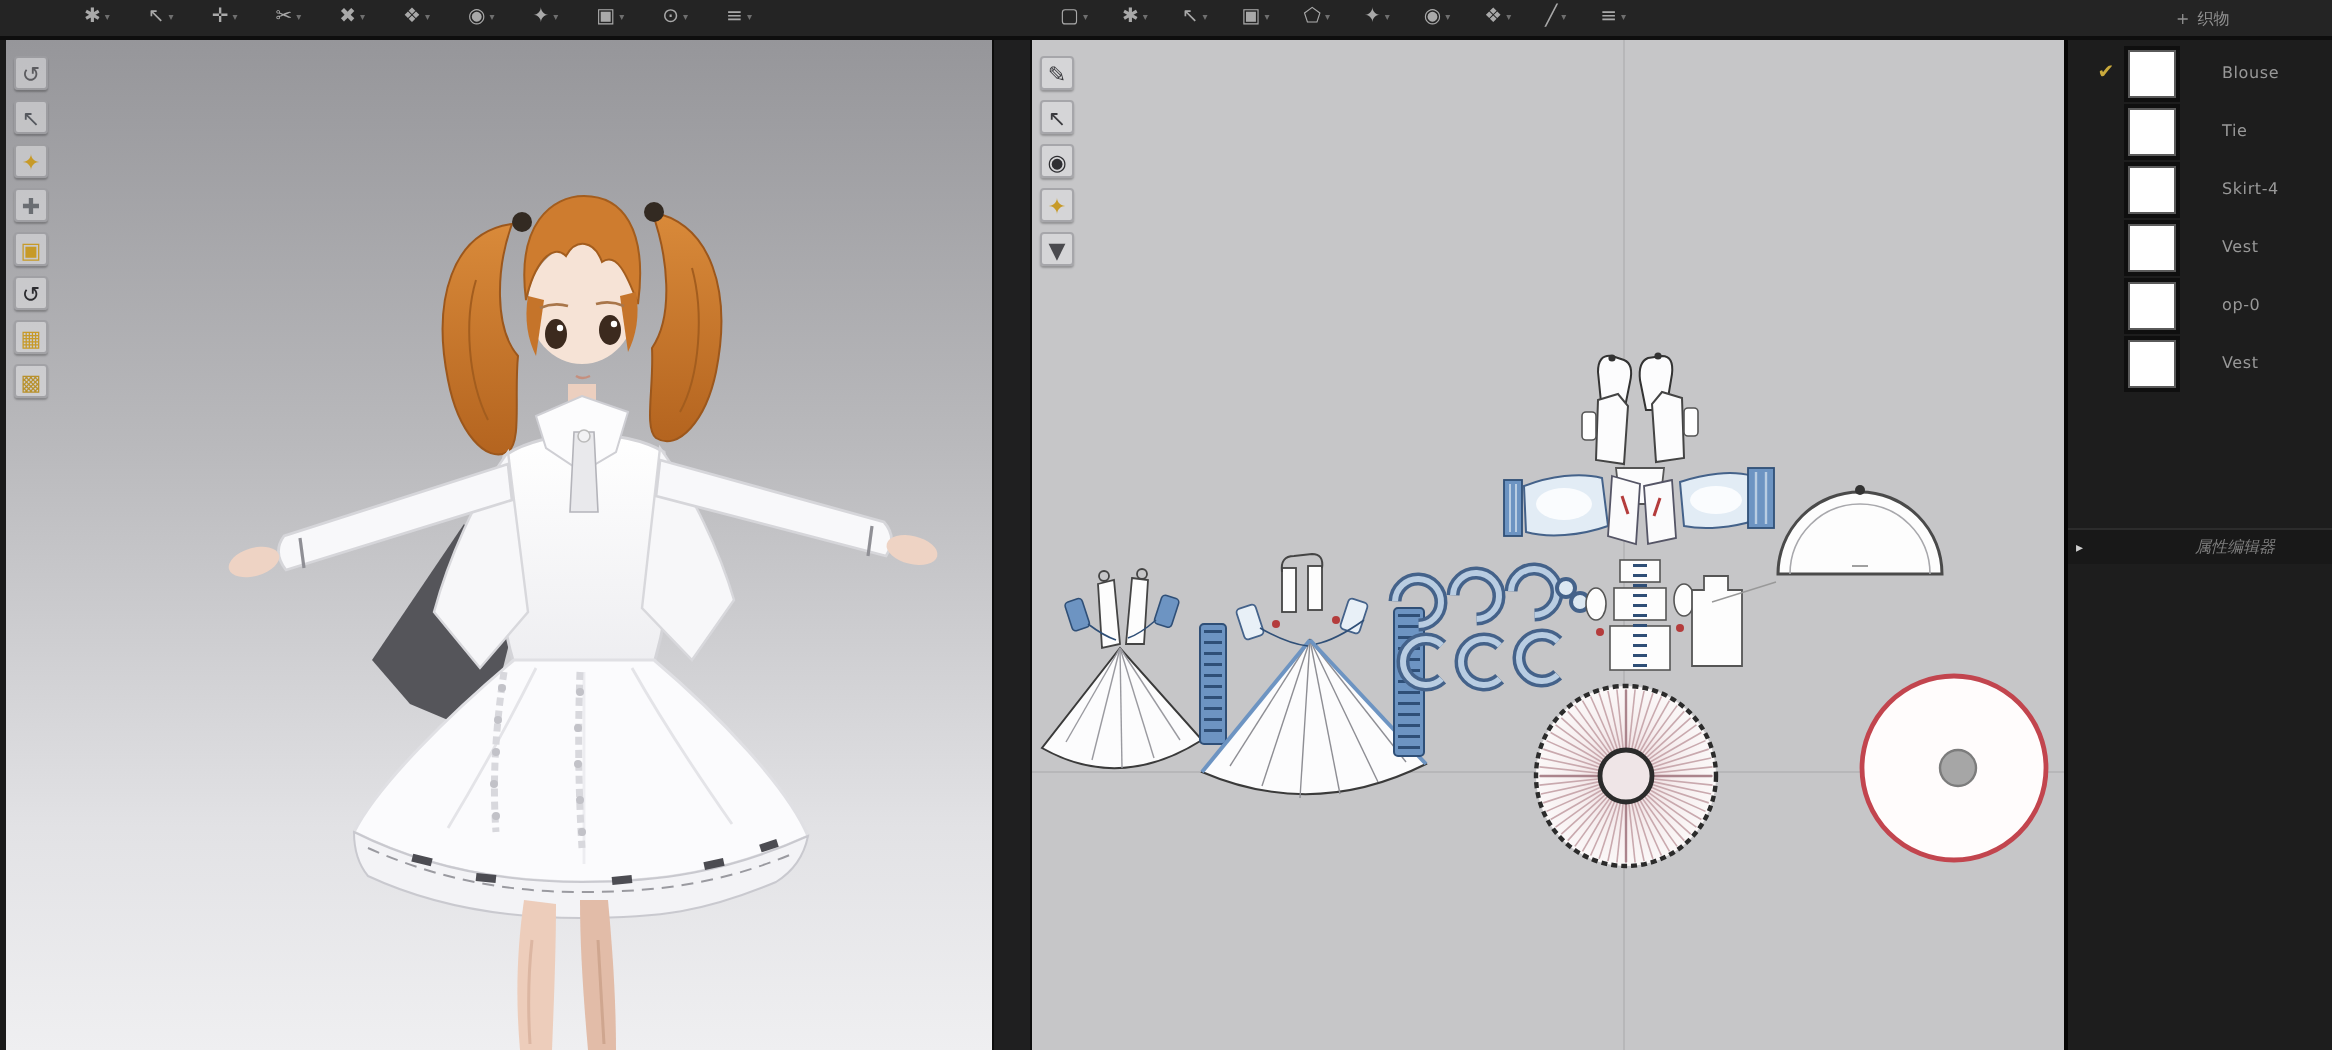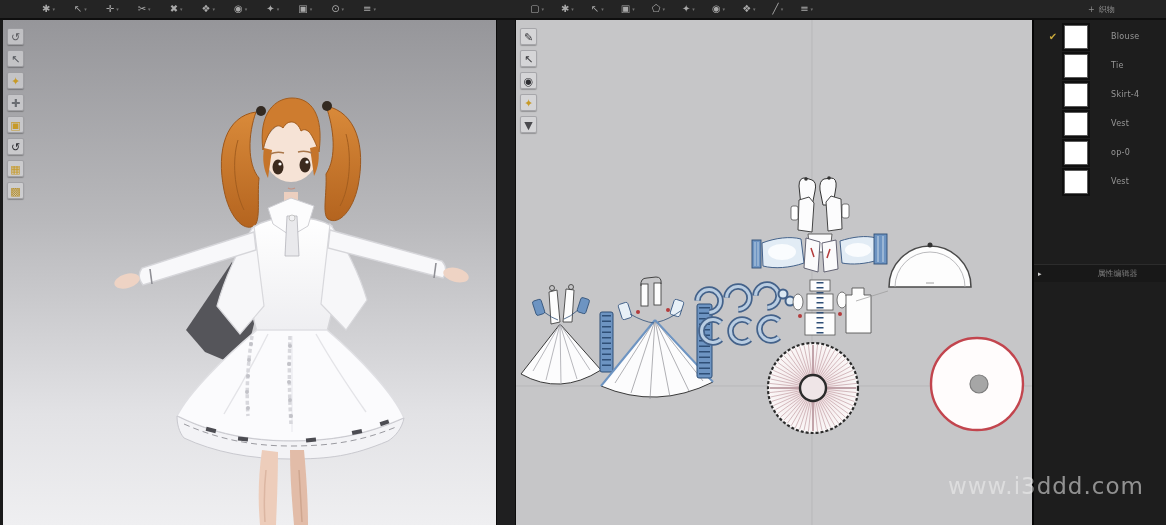--- a/index.html
+++ b/index.html
@@ -42,21 +42,21 @@
   .fabric-list { position:absolute; left:0; top:2px; width:134px; }
   .fabric-row { position:relative; height:29px; display:flex; align-items:center; cursor:pointer; }
   .fabric-check { position:absolute; left:12px; width:14px; text-align:center;
                   font-size:10px; color:#c9a93c; }
   .fabric-swatch { position:absolute; left:30px; width:24px; height:24px; background:#ffffff;
                    border:1px solid #5a5a5a; box-shadow:0 0 0 2px #0f0f0f; cursor:pointer; }
   .fabric-label { position:absolute; left:77px; font-size:8px; color:#989898; letter-spacing:.3px; }
   .panel-sep { position:absolute; left:0; top:244px; width:134px; height:18px;
                border-top:1px solid #2c2c2c; background:#181818; display:flex; align-items:center; }
   .panel-sep .tri { color:#cfcfcf; font-size:7px; margin-left:4px; }
-  .panel-sep .lbl { margin-left:56px; font-size:8px; color:#7e7e7e; }
+  .panel-sep .lbl { margin-left:56px; font-size:8px; color:#7e7e7e;font-style:italic; }
 
   
   .watermark { position:absolute; left:948px; top:473px; font-size:23px; letter-spacing:1px;
                color:rgba(240,240,240,.55); z-index:40; pointer-events:none;
                font-family:"DejaVu Sans", sans-serif; }
 </style>
 </head>
 <body>
 
 <div class="app">
@@ -520,14 +520,13 @@
           <span class="fabric-swatch"></span>
           <span class="fabric-label">Vest</span>
         </div>
       </div>
     <div class="panel-sep">
       <span class="tri">▸</span>
       <span class="lbl">属性编辑器</span>
     </div>
   </div>
 
-  <div class="watermark">www.i3ddd.com</div>
 </div>
 
 </body></html>

